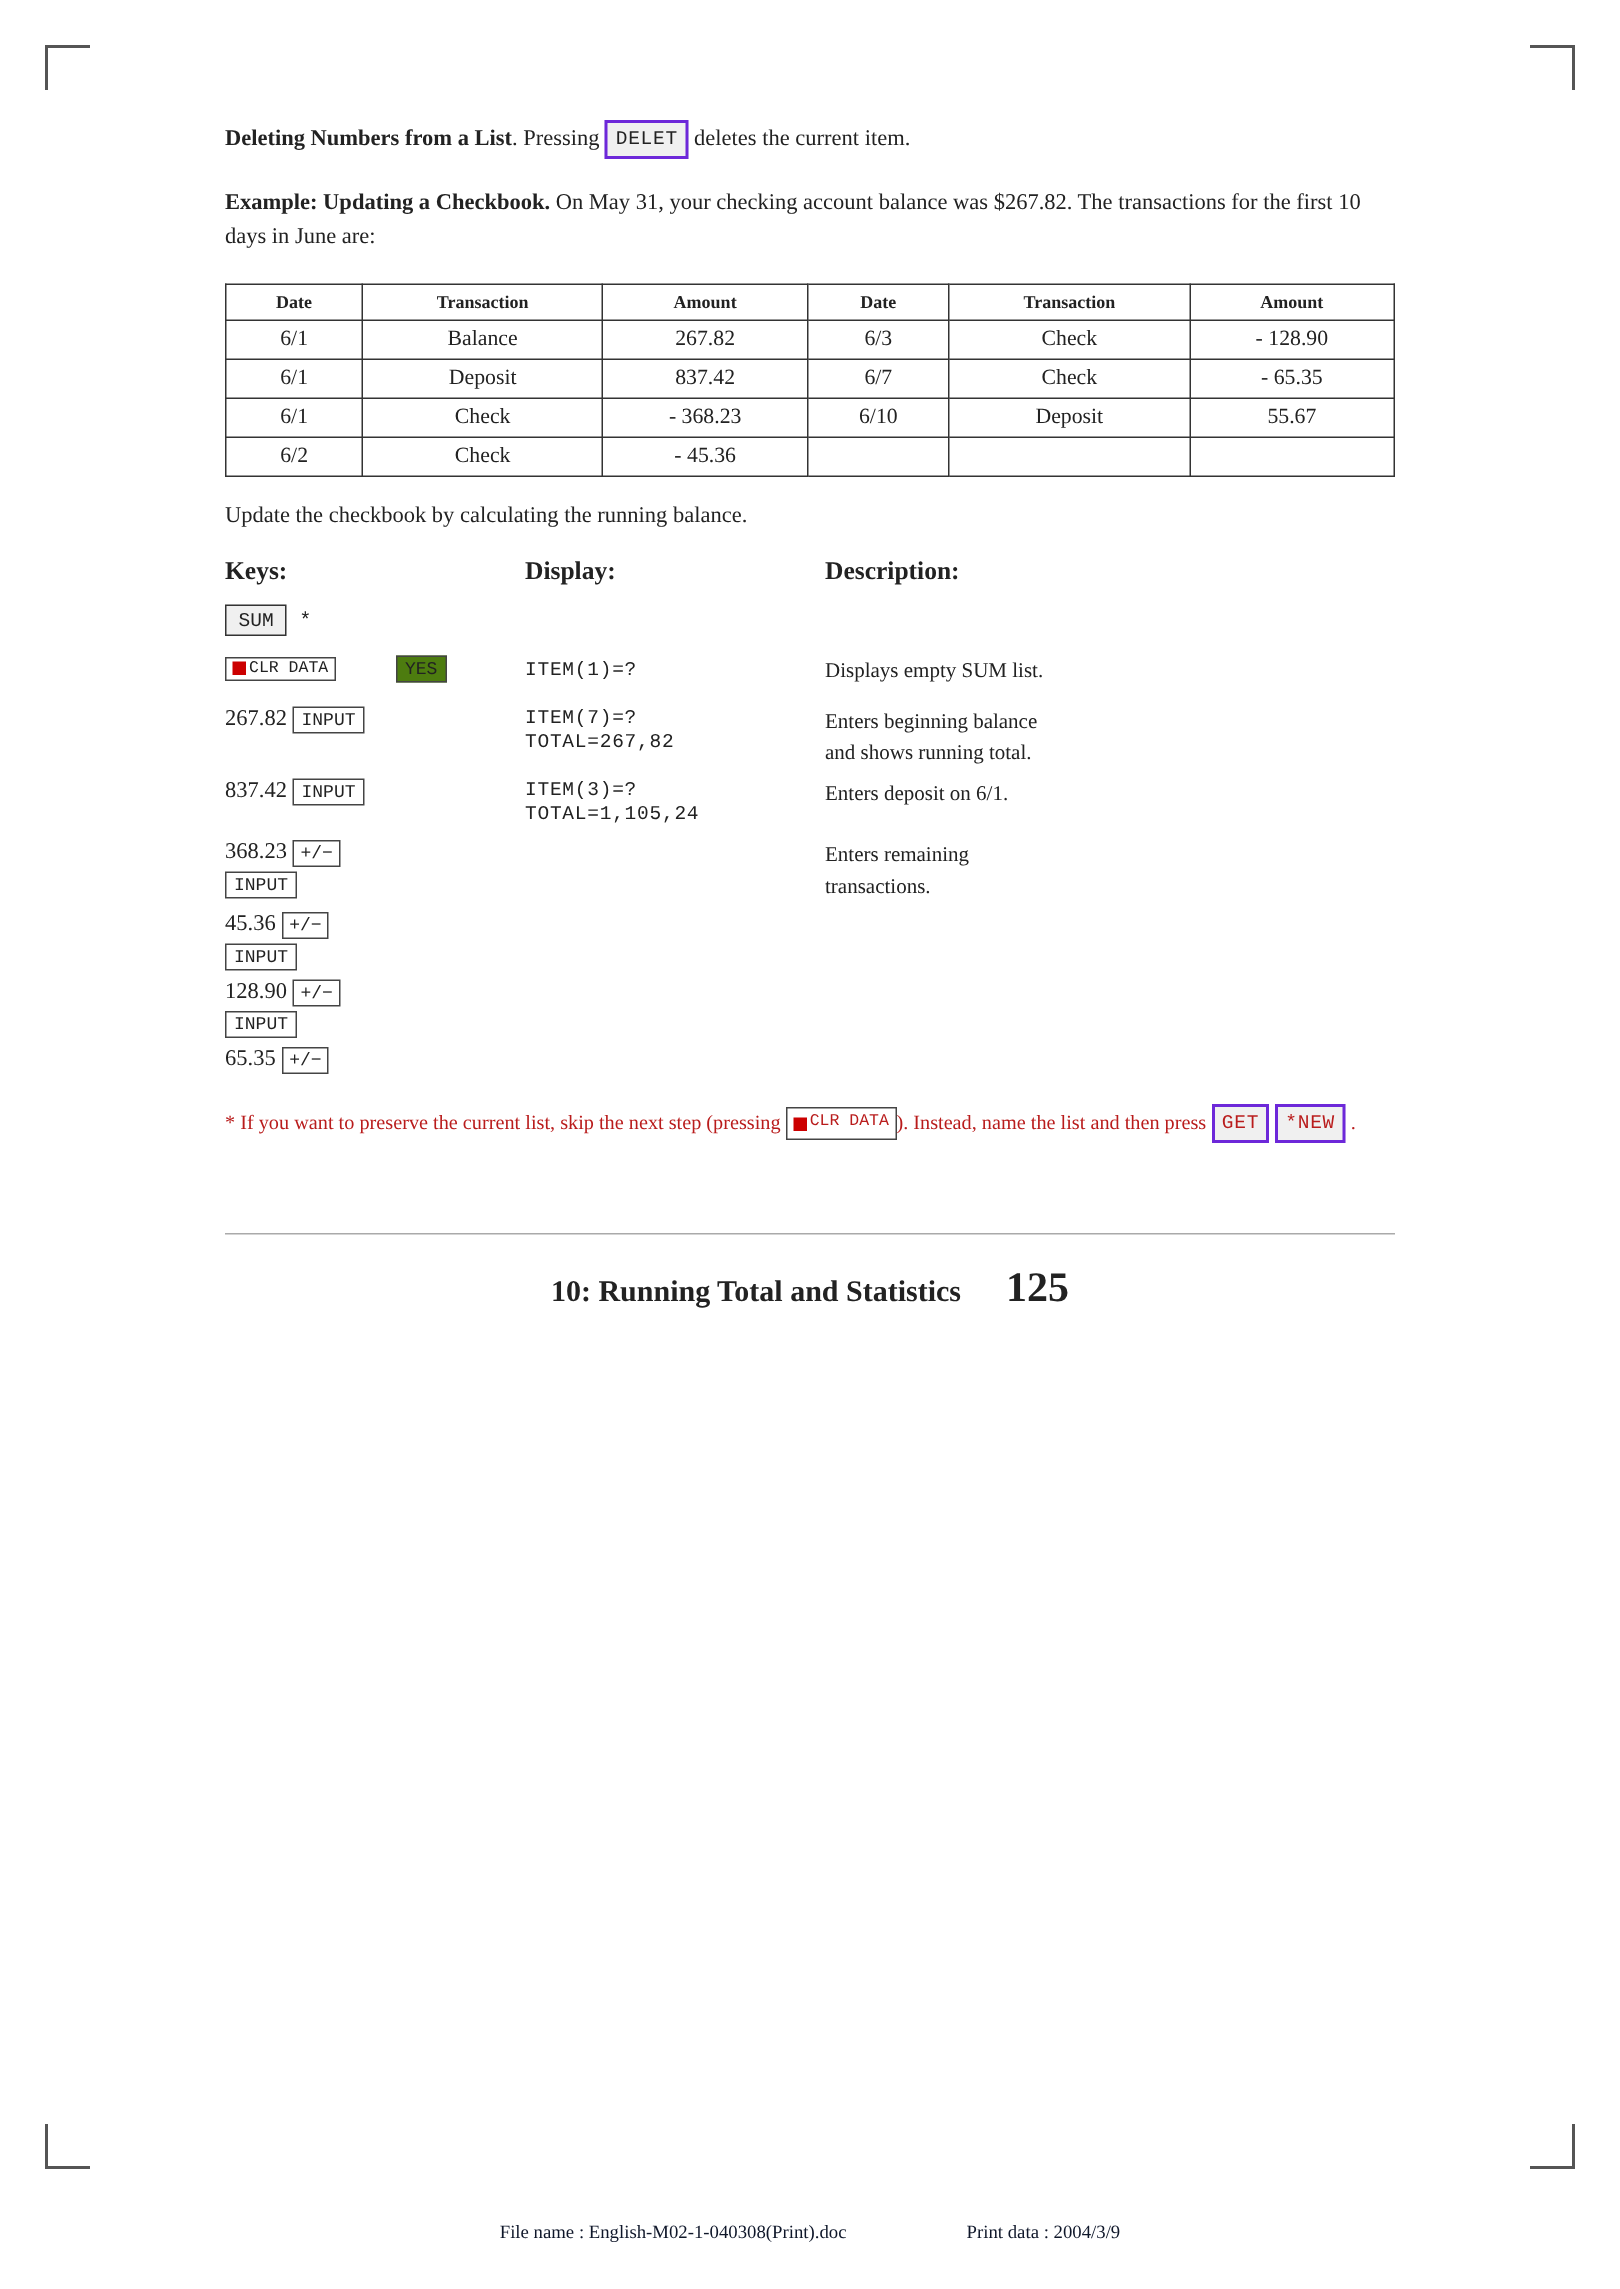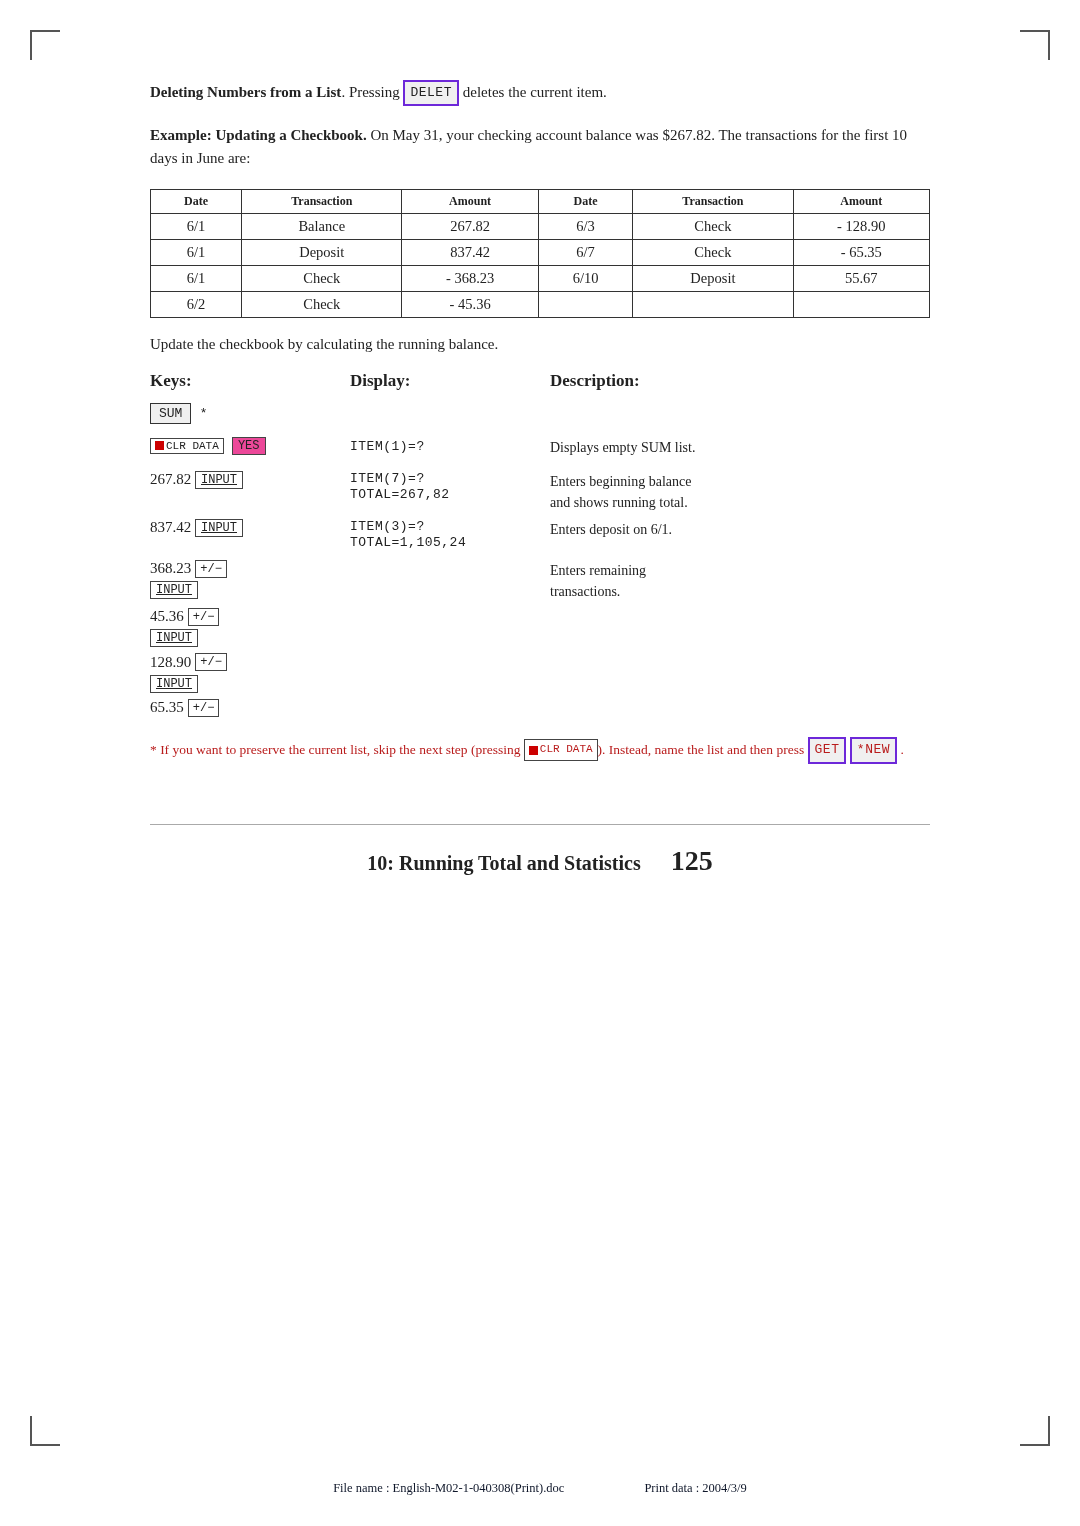--- a/index.html
+++ b/index.html
@@ -92,39 +92,39 @@
     .kdd-desc { flex: 1; font-size: 14px; line-height: 1.5; }
 
     .key-input-btn {
       display: inline-block;
       border: 1px solid #444;
       padding: 1px 5px;
       font-family: 'Courier New', Courier, monospace;
       font-size: 12px;
       background: #fff;
       vertical-align: middle;
-      text-decoration: underline;
     }
     .key-pm {
       display: inline-block;
       border: 1px solid #444;
       padding: 1px 4px;
       font-family: 'Courier New', Courier, monospace;
       font-size: 12px;
       background: #fff;
       vertical-align: middle;
     }
     .key-yes {
       display: inline-block;
       border: 1px solid #444;
       padding: 1px 5px;
       font-family: 'Courier New', Courier, monospace;
       font-size: 12px;
-      background: #ec4899;
-      vertical-align: middle;
+      background: #4d7c0f;
+      vertical-align: middle;
+      margin-left: 32px;
     }
     .key-sum {
       display: inline-block;
       border: 1px solid #333;
       padding: 2px 8px;
       font-family: 'Courier New', Courier, monospace;
       font-size: 13px;
       background: #f0f0f0;
       vertical-align: middle;
       font-weight: normal;

